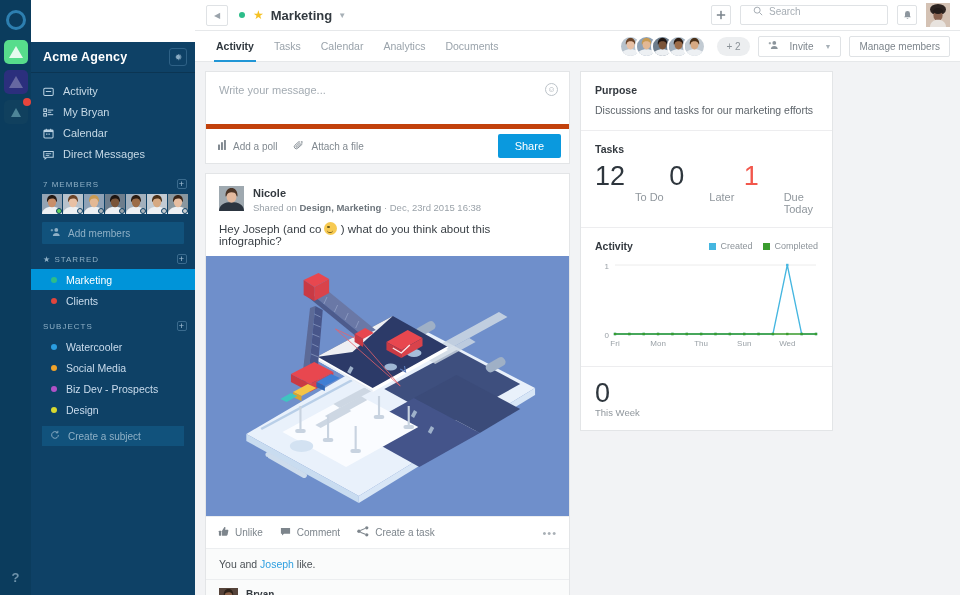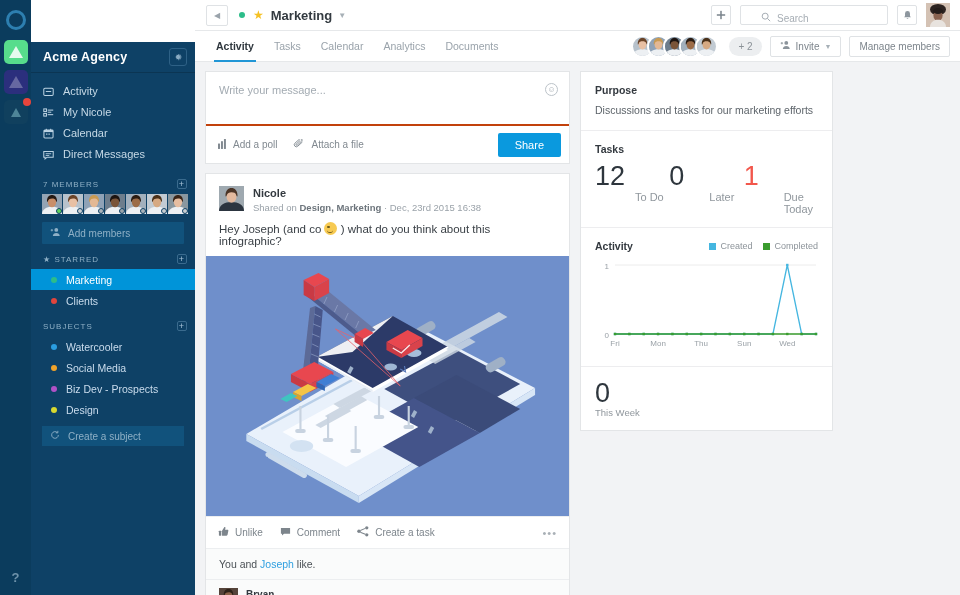--- a/index.html
+++ b/index.html
@@ -116,21 +116,21 @@
   .ch-star { color: #f5c124; font-size: 12px; margin-right: 7px; }
   .ch-name { font-size: 13px; font-weight: bold; color: #333a40; margin-right: 6px; }
   .caret { color: #a7b0b7; font-size: 8px; }
   .topbar-right { margin-left: auto; display: flex; align-items: center; gap: 9px; }
   .icon-sq {
     width: 20px; height: 20px; border: 1px solid #dfe2e5; border-radius: 2px;
     display: flex; align-items: center; justify-content: center; color: #8d969e; font-size: 10px;
   }
   .searchbox {
     width: 148px; height: 20px; border: 1px solid #dfe2e5; border-radius: 2px;
-    display: flex; align-items: flex-end; gap: 6px; padding: 0 20px;
+    display: flex; align-items: flex-start; gap: 6px; padding: 0 12px;
     font-size: 10px; color: #a6adb4;
   }
   .me-av { width: 24px; height: 24px; overflow: hidden; }
 
   .tabbar {
     height: 31px; background: #fff; border-bottom: 1px solid #e6e8ea;
     display: flex; align-items: stretch; padding-left: 11px;
   }
   .tab {
     display: flex; align-items: center; font-size: 10.5px; color: #9aa3ab;
@@ -147,40 +147,40 @@
     width: 23px; height: 23px; border-radius: 50%; border: 2px solid #fff;
     margin-left: -7px; overflow: hidden;
   }
   .avstack .sav:first-child { margin-left: 0; }
   .plus2 {
     background: #eceef0; color: #8b9298; font-size: 10px; border-radius: 11px;
     padding: 4px 9px; margin-left: 3px;
   }
   .btn-outline {
     border: 1px solid #dfe2e5; border-radius: 2px; height: 21px;
-    display: flex; align-items: center; gap: 5px; padding: 0 9px;
+    display: flex; align-items: center; gap: 11px; padding: 0 9px;
     font-size: 10px; color: #7d858c; background: #fff;
   }
 
   .body { flex: 1; display: flex; padding: 9px 10px 0 10px; gap: 10px; overflow: hidden; }
   .feed { width: 365px; flex: 0 0 365px; display: flex; flex-direction: column; gap: 9px; }
 
   .card { background: #fff; border: 1px solid #e3e5e7; }
   .composer-text {
     height: 52px; padding: 12px 13px; font-size: 11px; color: #a3abb2;
     position: relative;
   }
   .emoji-btn {
     position: absolute; right: 11px; top: 11px; width: 13px; height: 13px;
     border-radius: 50%; border: 1px solid #bcc3c9;
     display: flex; align-items: center; justify-content: center;
     font-size: 8px; color: #aab1b7; line-height: 1;
   }
   .composer-actions {
-    border-top: 2px solid #c2410c; height: 39px; display: flex; align-items: center;
+    border-top: 5px solid #c2410c; height: 39px; display: flex; align-items: center;
     padding: 0 8px 0 12px; gap: 16px;
   }
   .ca-item { display: flex; align-items: center; gap: 6px; font-size: 10px; color: #818990; }
   .share-btn {
     margin-left: auto; background: #0a99de; color: #fff; font-size: 11px;
     padding: 6px 17px; border-radius: 2px; font-weight: normal;
   }
 
   .post-head { display: flex; padding: 12px 13px 0 13px; gap: 9px; }
   .post-av { width: 25px; height: 25px; flex: 0 0 25px; overflow: hidden; }
@@ -283,21 +283,21 @@
       <div class="sb-nav-item">
         <span class="nvicon">
           <svg width="11" height="11" viewBox="0 0 14 14">
               <rect x="1" y="2.4" width="3.4" height="3.4" fill="none" stroke="#bcd3e3" stroke-width="1.3"></rect>
               <rect x="1" y="8.2" width="3.4" height="3.4" fill="none" stroke="#bcd3e3" stroke-width="1.3"></rect>
               <rect x="6" y="3.3" width="7" height="1.3" fill="#bcd3e3"></rect>
               <rect x="6" y="6" width="4.5" height="1.3" fill="#bcd3e3"></rect>
               <rect x="6" y="9.1" width="7" height="1.3" fill="#bcd3e3"></rect>
             </svg>
         </span>
-        <span>My Nicole</span>
+        <span>My Bryan</span>
       </div>
       <div class="sb-nav-item">
         <span class="nvicon">
           <svg width="11" height="11" viewBox="0 0 14 14">
               <rect x="1.2" y="2.6" width="11.6" height="10" rx="1.2" fill="none" stroke="#bcd3e3" stroke-width="1.3"></rect>
               <rect x="1.2" y="2.6" width="11.6" height="2.6" fill="#bcd3e3"></rect>
               <rect x="3.6" y="1" width="1.3" height="2.6" fill="#bcd3e3"></rect>
               <rect x="9.1" y="1" width="1.3" height="2.6" fill="#bcd3e3"></rect>
               <rect x="4" y="7" width="1.6" height="1.6" fill="#bcd3e3"></rect>
               <rect x="7" y="7" width="1.6" height="1.6" fill="#bcd3e3"></rect>

